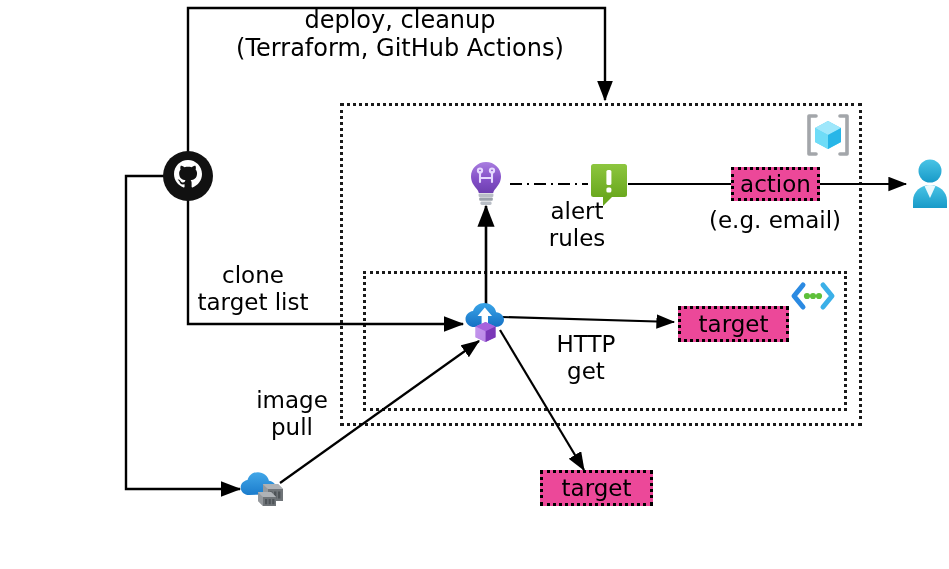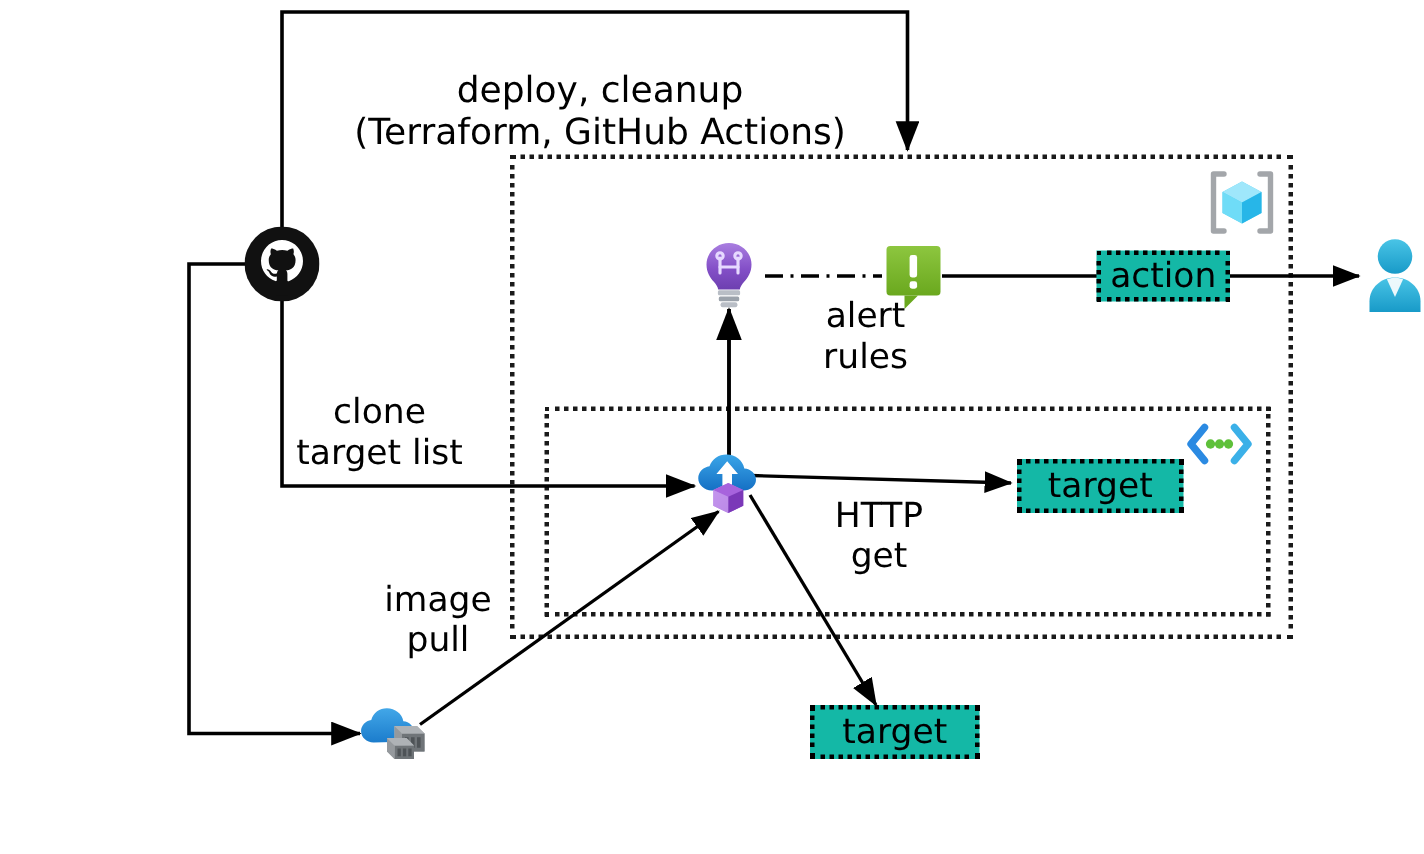--- a/index.html
+++ b/index.html
@@ -25,26 +25,26 @@
 
   .lbl {
     position: absolute;
     color: #000000;
     font-size: 23px;
     line-height: 1.17;
     white-space: pre;
     text-align: center;
     font-family: "DejaVu Sans", "Liberation Sans", sans-serif;
   }
-  .lbl.big { font-size: 24px; margin-top: 40px; }
+  .lbl.big { font-size: 24px; }
 
   .boxlbl {
     position: absolute;
     border: 3px dotted #000000;
-    background: #14b8a6;
+    background: #ec4899;
     color: #000000;
     font-size: 23px;
     display: flex;
     align-items: center;
     justify-content: center;
     box-sizing: border-box;
     white-space: pre;
     font-family: "DejaVu Sans", "Liberation Sans", sans-serif;
   }
 
@@ -238,20 +238,21 @@
 
   <div class="boxlbl" style="left:540px; top:470px; width:113px; height:36px;">target</div>
 
   <div class="lbl big" style="left:228px; top:6px; width:344px;">deploy, cleanup
 (Terraform, GitHub Actions)</div>
 
 
   <div class="lbl" style="left:534px; top:198px; width:86px;">alert
 rules</div>
 
+  <div class="lbl" style="left:687px; top:207px; width:176px;">(e.g. email)</div>
 
   <div class="lbl" style="left:186px; top:262px; width:134px;">clone
 target list</div>
 
   <div class="lbl" style="left:548px; top:331px; width:76px;">HTTP
 get</div>
 
   <div class="lbl" style="left:249px; top:387px; width:86px;">image
 pull</div>
 

